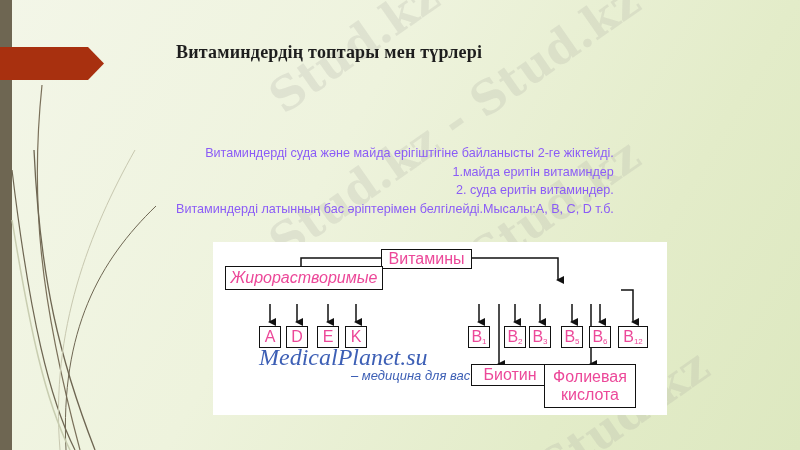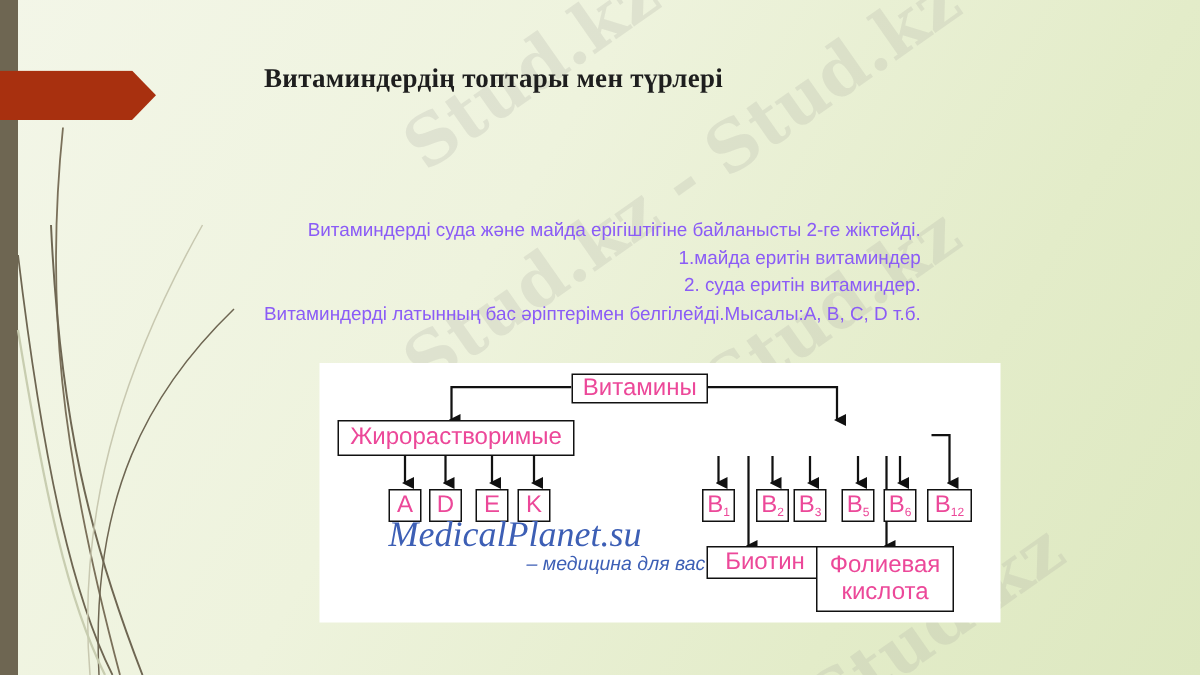--- a/index.html
+++ b/index.html
@@ -137,21 +137,21 @@
       <path d="M387 62 L387 80" marker-end="url(#arr)"></path>
       <path d="M408 48 L420 48 L420 80" marker-end="url(#arr)"></path>
 
       <path d="M286 62 L286 122" marker-end="url(#arr)"></path>
       <path d="M378 62 L378 122" marker-end="url(#arr)"></path>
     </g>
   </svg>
 
   <div class="box vit" style="left:168px; top:7px; width:91px; height:20px;">Витамины</div>
 
-  <div class="box hdr" style="left:12px; top:38px; width:158px; height:24px;">Жирорастворимые</div>
+  <div class="box hdr" style="left:12px; top:24px; width:158px; height:24px;font-style:italic;">Жирорастворимые</div>
 
   <div class="box vit" style="left:46px; top:84px; width:22px; height:22px;">A</div>
   <div class="box vit" style="left:73px; top:84px; width:22px; height:22px;">D</div>
   <div class="box vit" style="left:104px; top:84px; width:22px; height:22px;">E</div>
   <div class="box vit" style="left:132px; top:84px; width:22px; height:22px;">K</div>
 
   <div class="box vit" style="left:255px; top:84px; width:22px; height:22px;">
       <span>B</span>
       <sub>1</sub>
     </div>

